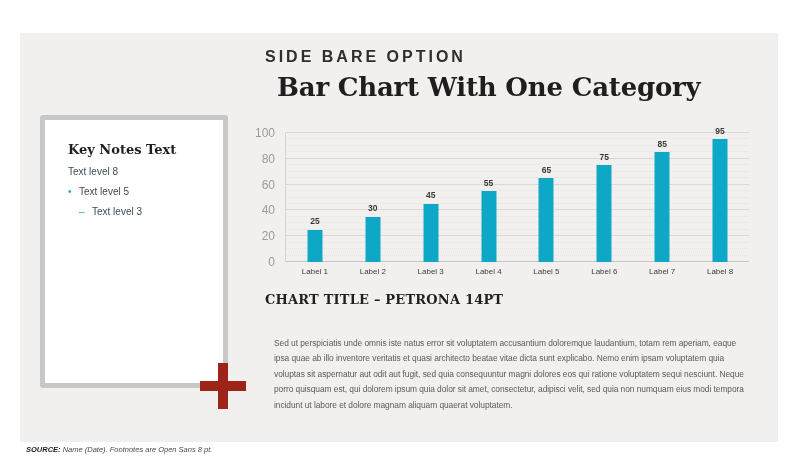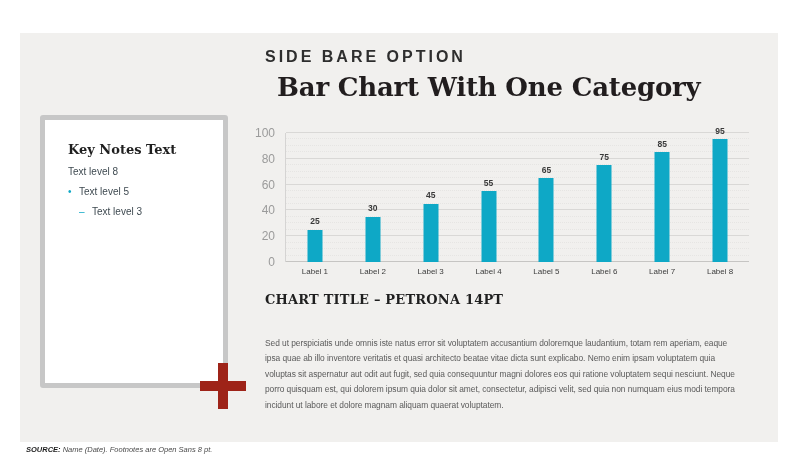--- a/index.html
+++ b/index.html
@@ -52,21 +52,21 @@
        width:15px;background:var(--accent,#0ea8c6);}
   .val-label{position:absolute;left:0;right:0;text-align:center;
              font-size:8.5px;font-weight:bold;color:#3a3a3a;line-height:1;}
   .cat-label{position:absolute;left:-6px;right:-6px;top:calc(100% + 6px);
              text-align:center;font-size:8px;color:#3d3d3d;line-height:1;}
   
   .chart-title{position:absolute;left:245px;top:259px;
                font-family:"DejaVu Serif","Liberation Serif",serif;
                font-weight:bold;font-size:13px;color:#1f1f1f;letter-spacing:0.2px;}
   .chart-subtitle{position:absolute;left:245px;top:277px;font-size:12.5px;color:#3a3a3a;}
-  .body-text{position:absolute;left:245px;top:303px;width:470px;
+  .body-text{position:absolute;left:254px;top:303px;width:470px;
              font-size:8.4px;line-height:15.4px;color:#5a5a5a;letter-spacing:-0.05px;}
   
   .footer{position:absolute;left:26px;top:445px;font-size:7.5px;color:#4a4a4a;
           font-style:italic;}
   .footer .src{font-weight:bold;color:#1c1c1c;}
 </style>
 </head>
 <body>
 
 <div class="slide">

